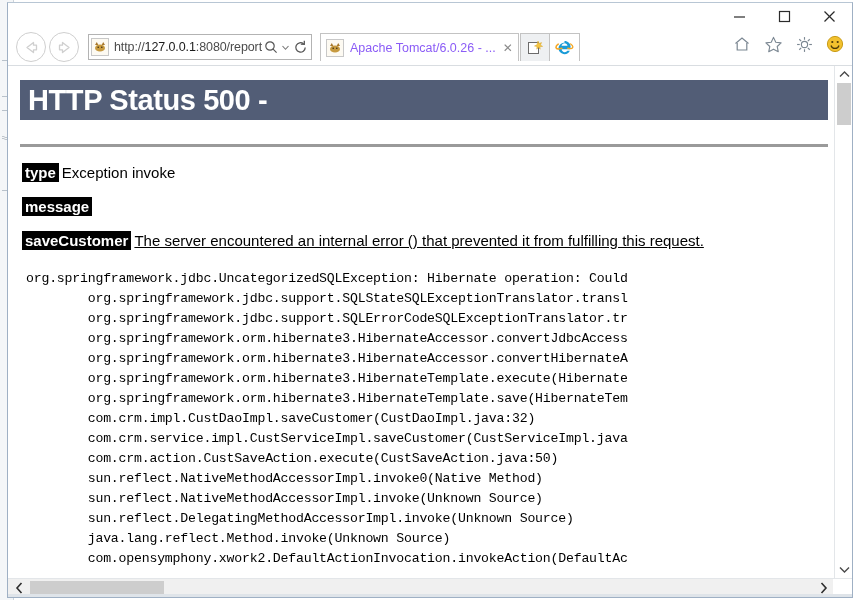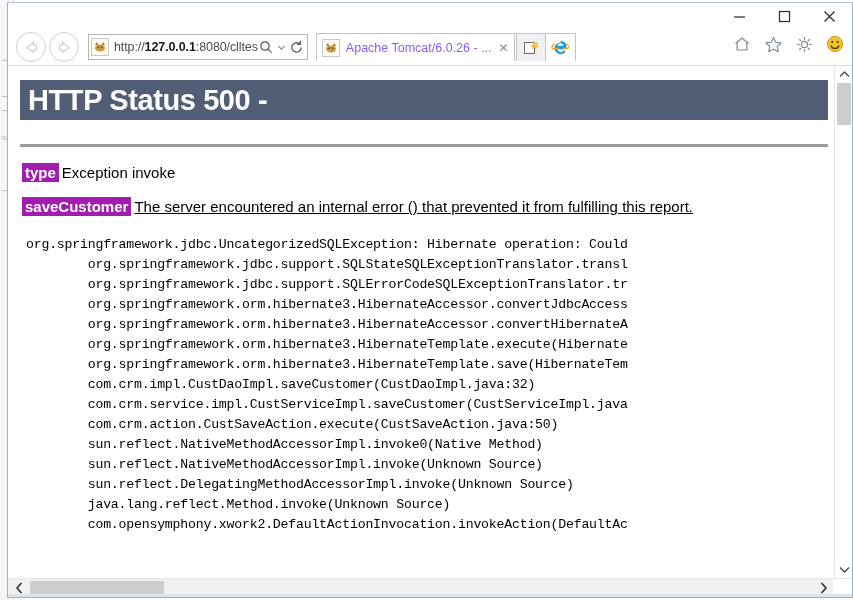--- a/index.html
+++ b/index.html
@@ -116,21 +116,21 @@
     overflow: hidden;
   }
   .urltext {
     flex: 1 1 auto;
     font-size: 12.5px;
     color: #4c4c4c;
     white-space: nowrap;
     overflow: hidden;
     letter-spacing: -0.1px;
   }
-  .urltext .host { color: #1a1a1a; font-weight: bold; text-align: center; }
+  .urltext .host { color: #1a1a1a; font-weight: normal; text-align: center; }
   .addr-icons {
     display: flex; align-items: center;
     flex: 0 0 auto;
     gap: 1px;
   }
   .addr-icon {
     width: 17px; height: 22px;
     display: flex; align-items: center; justify-content: center;
     color: #555;
   }
@@ -246,21 +246,21 @@
     width: 808px;
   }
   .row {
     font-size: 15px;
     color: #000000;
     margin: 14px 0 0 2px;
     line-height: 20px;
   }
   .row:first-of-type { margin-top: 16px; }
   .tag {
-    background: #a21caf;
+    background: #000000;
     color: #ffffff;
     font-weight: bold;
     padding: 1px 3px;
     font-size: 15px;
   }
   .rowval { margin-left: 3px; }
   .rowval.u { text-decoration: underline; }
 
   pre.trace {
     font-family: "Liberation Mono", monospace;
@@ -389,21 +389,21 @@
       <div class="addressbar">
         <div class="favicon">
           <svg width="16" height="15" viewBox="0 0 16 15">
             <ellipse cx="8" cy="9" rx="5" ry="3.6" fill="#c79a3f"></ellipse>
             <path d="M3 6 L4.8 3 L6.3 6 Z" fill="#a8782c"></path>
             <path d="M13 6 L11.2 3 L9.7 6 Z" fill="#a8782c"></path>
             <circle cx="6.2" cy="8.2" r="0.8" fill="#3b2c12"></circle>
             <circle cx="9.8" cy="8.2" r="0.8" fill="#3b2c12"></circle>
           </svg>
         </div>
-        <div class="urltext"><span>http://</span><span class="host">127.0.0.1</span><span>:8080/clltes</span></div>
+        <div class="urltext"><span>http://</span><span class="host">127.0.0.1</span><span>:8080/report</span></div>
         <div class="addr-icons">
           <div class="addr-icon">
             <svg width="14" height="14" viewBox="0 0 14 14">
               <circle cx="6" cy="6" r="4.2" fill="none" stroke="#555" stroke-width="1.2"></circle>
               <line x1="9.1" y1="9.1" x2="12.6" y2="12.6" stroke="#555" stroke-width="1.2"></line>
             </svg>
           </div>
           <div class="addr-caret">
             <svg width="9" height="9" viewBox="0 0 9 9">
               <path d="M1.5 3 L4.5 6.3 L7.5 3" fill="none" stroke="#777" stroke-width="1.1"></path>
@@ -490,23 +490,26 @@
 
       <div class="content-pane">
         <div class="page">
           <h1 class="status">HTTP Status 500 -</h1>
           <hr class="rule">
 
           <div class="row">
             <span class="tag">type</span><span class="rowval">Exception invoke</span>
           </div>
 
-
           <div class="row">
-            <span class="tag">saveCustomer</span><span class="rowval u">The server encountered an internal error () that prevented it from fulfilling this report.</span>
+            <span class="tag">message</span><span class="rowval"></span>
+          </div>
+
+          <div class="row">
+            <span class="tag">saveCustomer</span><span class="rowval u">The server encountered an internal error () that prevented it from fulfilling this request.</span>
           </div>
 
 
           <pre class="trace">org.springframework.jdbc.UncategorizedSQLException: Hibernate operation: Could
         org.springframework.jdbc.support.SQLStateSQLExceptionTranslator.transl
         org.springframework.jdbc.support.SQLErrorCodeSQLExceptionTranslator.tr
         org.springframework.orm.hibernate3.HibernateAccessor.convertJdbcAccess
         org.springframework.orm.hibernate3.HibernateAccessor.convertHibernateA
         org.springframework.orm.hibernate3.HibernateTemplate.execute(Hibernate
         org.springframework.orm.hibernate3.HibernateTemplate.save(HibernateTem

